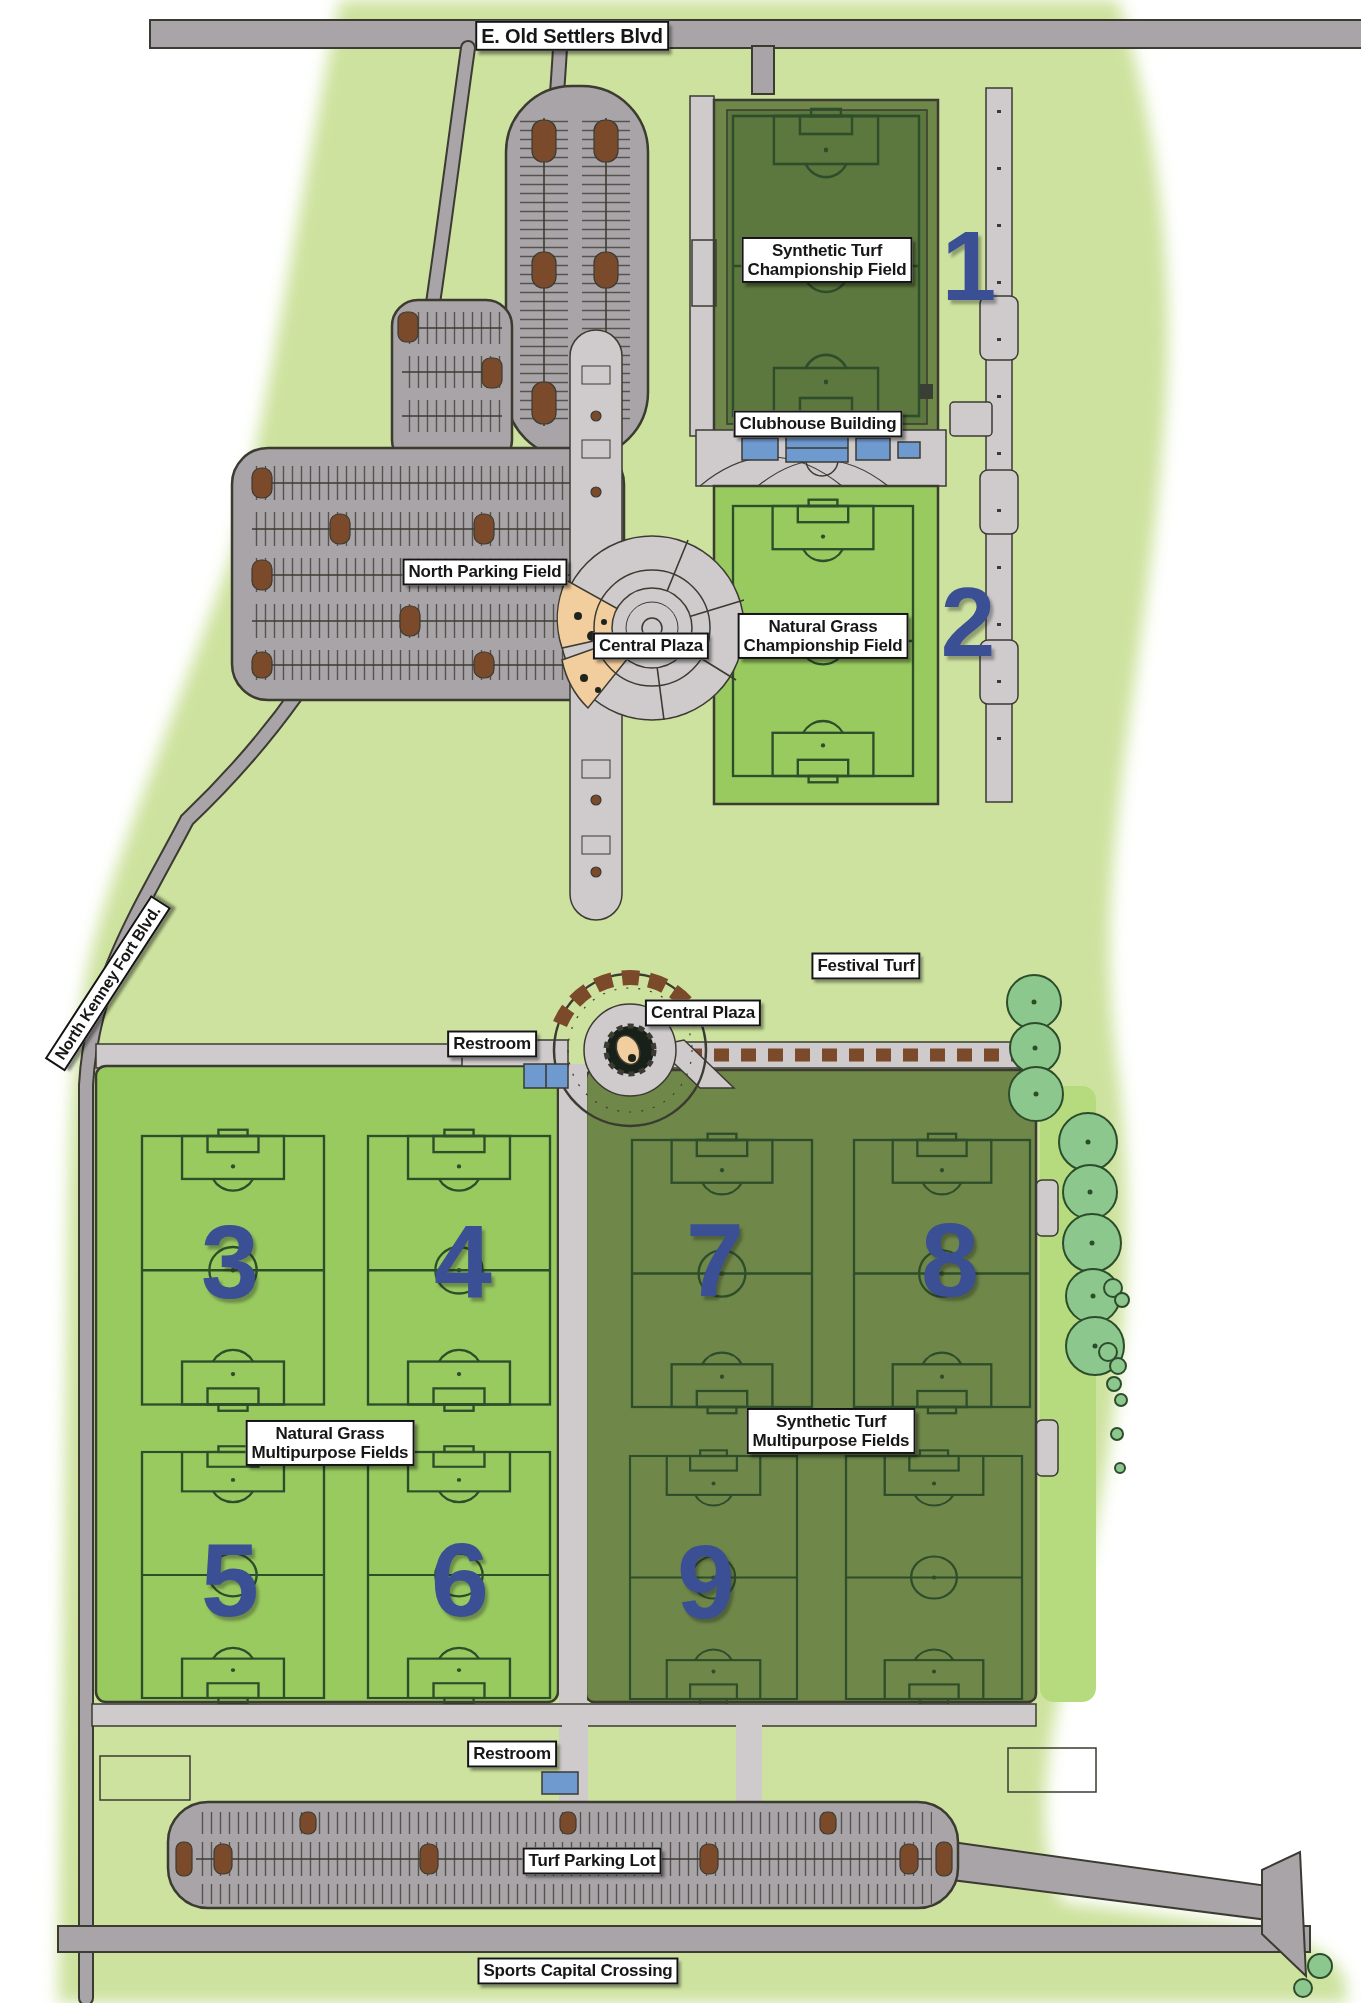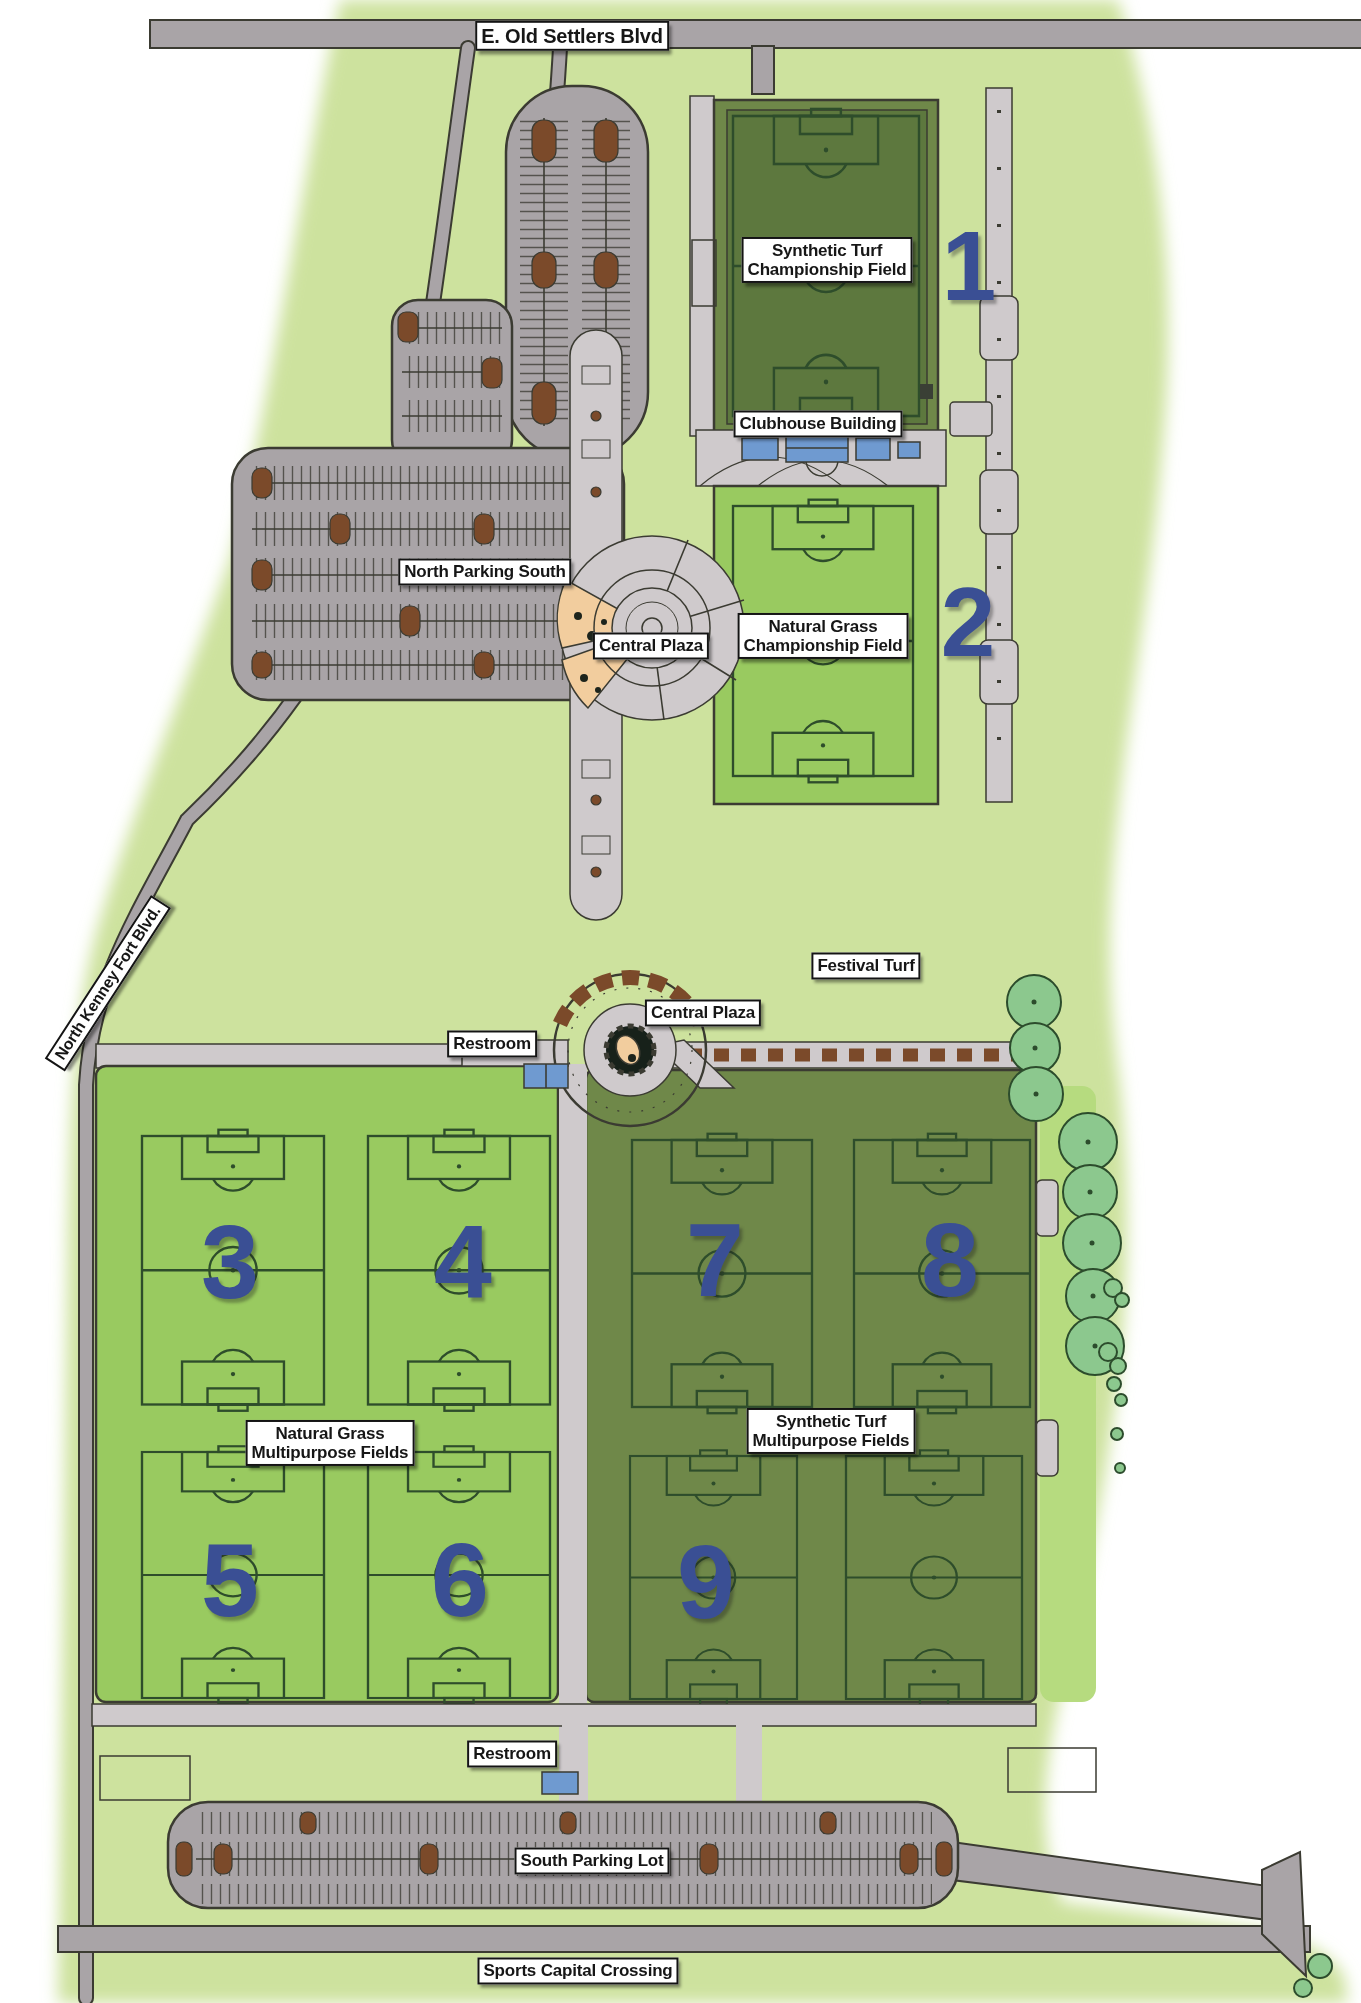--- a/index.html
+++ b/index.html
@@ -309,21 +309,21 @@
     <rect class="island" x="300" y="1812" width="16" height="22" rx="7"></rect>
     <rect class="island" x="560" y="1812" width="16" height="22" rx="7"></rect>
     <rect class="island" x="820" y="1812" width="16" height="22" rx="7"></rect>
     <rect class="island" x="176" y="1842" width="16" height="34" rx="7"></rect>
     <rect class="island" x="936" y="1842" width="16" height="34" rx="7"></rect>
   </g>
 </svg>
 
 <div class="map-label big" style="left:572px;top:36px;">E. Old Settlers Blvd</div>
 <div class="map-label rot small" style="left:108px;top:983px;">North Kenney Fort Blvd.</div>
-<div class="map-label" style="left:485px;top:572px;">North Parking South</div>
+<div class="map-label" style="left:485px;top:572px;">North Parking Field</div>
 <div class="map-label" style="left:818px;top:424px;">Clubhouse Building</div>
 
 <div class="map-label" style="left:827px;top:260px;">
   <span>Synthetic Turf</span>
   <span>Championship Field</span>
 </div>
 <div class="map-label" style="left:823px;top:636px;">
   <span>Natural Grass</span>
   <span>Championship Field</span>
 </div>
@@ -336,21 +336,21 @@
 <div class="map-label" style="left:330px;top:1443px;">
   <span>Natural Grass</span>
   <span>Multipurpose Fields</span>
 </div>
 <div class="map-label" style="left:831px;top:1431px;">
   <span>Synthetic Turf</span>
   <span>Multipurpose Fields</span>
 </div>
 
 <div class="map-label" style="left:512px;top:1754px;">Restroom</div>
-<div class="map-label" style="left:592px;top:1861px;">South Parking Lot</div>
+<div class="map-label" style="left:592px;top:1861px;">Turf Parking Lot</div>
 <div class="map-label" style="left:578px;top:1971px;">Sports Capital Crossing</div>
 
 <div class="field-num champ" style="left:969px;top:266px;">1</div>
 <div class="field-num champ" style="left:968px;top:622px;">2</div>
 <div class="field-num" style="left:230px;top:1262px;">3</div>
 <div class="field-num" style="left:463px;top:1262px;">4</div>
 <div class="field-num" style="left:230px;top:1580px;">5</div>
 <div class="field-num" style="left:460px;top:1580px;">6</div>
 <div class="field-num" style="left:715px;top:1260px;">7</div>
 <div class="field-num" style="left:950px;top:1260px;">8</div>

